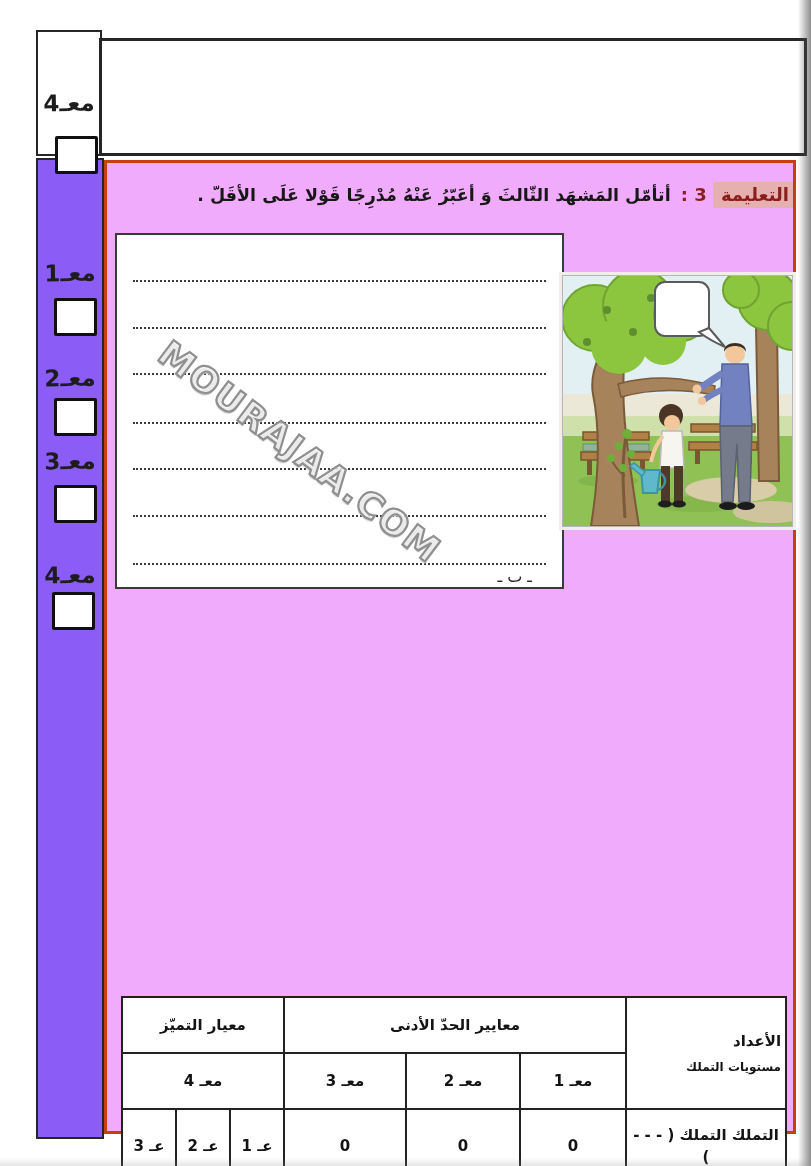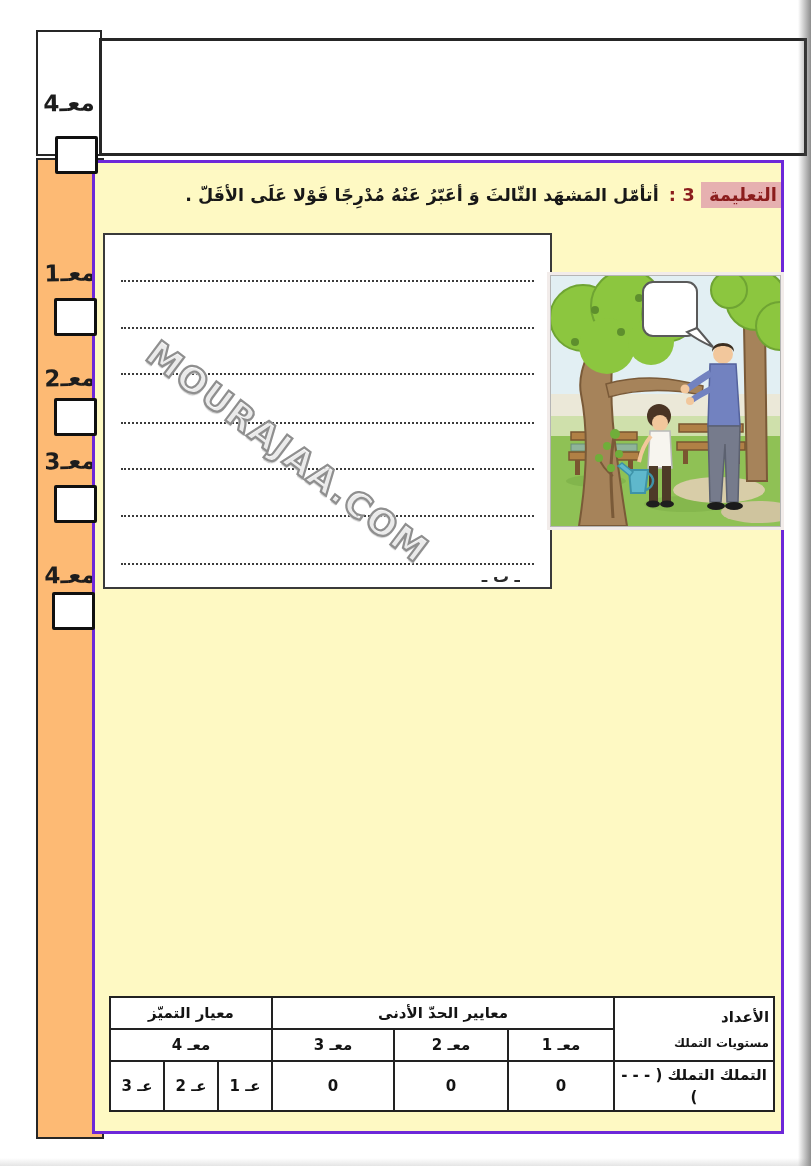--- a/index.html
+++ b/index.html
@@ -11,23 +11,23 @@
     background:linear-gradient(to right,rgba(120,120,120,0),rgba(80,80,80,.65));}
   .scan-edge-bottom{position:absolute;left:0;bottom:0;width:100%;height:8px;
     background:linear-gradient(to bottom,rgba(120,120,120,0),rgba(150,150,150,.25));}
 
   
   .top-strip{position:absolute;left:36px;top:30px;width:62px;height:122px;
     border:2px solid #262626;background:#fff;}
   .top-box{position:absolute;left:99px;top:38px;width:702px;height:112px;
     border:3px solid #262626;background:#fff;}
   .left-strip{position:absolute;left:36px;top:158px;width:64px;height:977px;
-    border:2px solid #262626;background:#fdba74;}
-  .main-box{position:absolute;left:92px;top:160px;width:686px;height:968px;
-    border:3px solid #6d28d9;background:#fef9c3;}
+    border:2px solid #262626;background:#8b5cf6;}
+  .main-box{position:absolute;left:104px;top:160px;width:686px;height:968px;
+    border:3px solid #c2410c;background:#f0abfc;}
 
   
   .margin-label{position:absolute;width:100%;text-align:center;direction:rtl;
     font-weight:bold;font-size:23px;color:#1d1d1d;transform:rotate(-1deg);}
   .score-box{position:absolute;width:37px;height:32px;border:3px solid #101010;
     background:#fff;border-radius:2px;z-index:6;}
 
   
   .instruction{position:absolute;top:18px;right:0;left:10px;direction:rtl;
     text-align:right;font-size:17.5px;font-weight:bold;color:#181818;line-height:1.55;}
@@ -41,30 +41,30 @@
     border-top:2.5px dotted #3b3b3b;}
   .watermark{position:absolute;left:58px;top:98px;transform:rotate(37deg);
     transform-origin:0 0;font-size:35px;font-weight:bold;letter-spacing:2px;
     white-space:nowrap;color:rgba(250,250,250,.68);
     -webkit-text-stroke:2.2px #8f8f8f;text-shadow:1px 2px 1px #c9c9c9;z-index:3;}
 
   
   .scene{position:absolute;left:455px;top:112px;width:229px;height:250px;
     border:1px solid #b5b5b5;box-shadow:0 0 0 3px #f2ecea;background:#e2eff3;}
   .artifact{position:absolute;left:355px;top:412px;width:70px;height:11px;
-    overflow:hidden;font-size:16px;font-weight:bold;color:#2a2a2a;direction:rtl;}
+    overflow:hidden;font-size:16px;font-weight:normal;color:#2a2a2a;direction:rtl;}
   .artifact span{display:block;transform:translateY(-8px);}
 
   
   .table-title{position:absolute;left:15px;width:664px;top:782px;text-align:center;
     direction:rtl;font-size:21px;font-weight:bold;color:#101010;}
   table.scores{position:absolute;left:14px;top:833px;width:666px;direction:rtl;
     border-collapse:collapse;table-layout:fixed;background:#fff;
     font-family:"DejaVu Sans","Liberation Sans",sans-serif;color:#141414;}
-  table.scores td{border:2px solid #222;padding:1px 4px;vertical-align:middle;
+  table.scores td{border:2px solid #222;padding:13px 4px;vertical-align:middle;
     text-align:center;font-weight:bold;font-size:15px;overflow:hidden;margin-top:32px;}
   td.corner{height:56px;padding:2px 8px;}
   .corner-top{display:block;text-align:right;font-size:15px;}
   .corner-bottom{display:block;text-align:right;font-size:12px;margin-top:10px;}
   tr.hdr1 td{height:28px;}
   tr.hdr2 td{height:28px;}
   tr.datarow td{height:46px;}
   td.rowlabel{text-align:right;font-size:14px;padding-right:7px;line-height:1.5;}
   td.zero{font-size:16px;}
   td.sub{font-size:13px;padding:1px 2px;}

